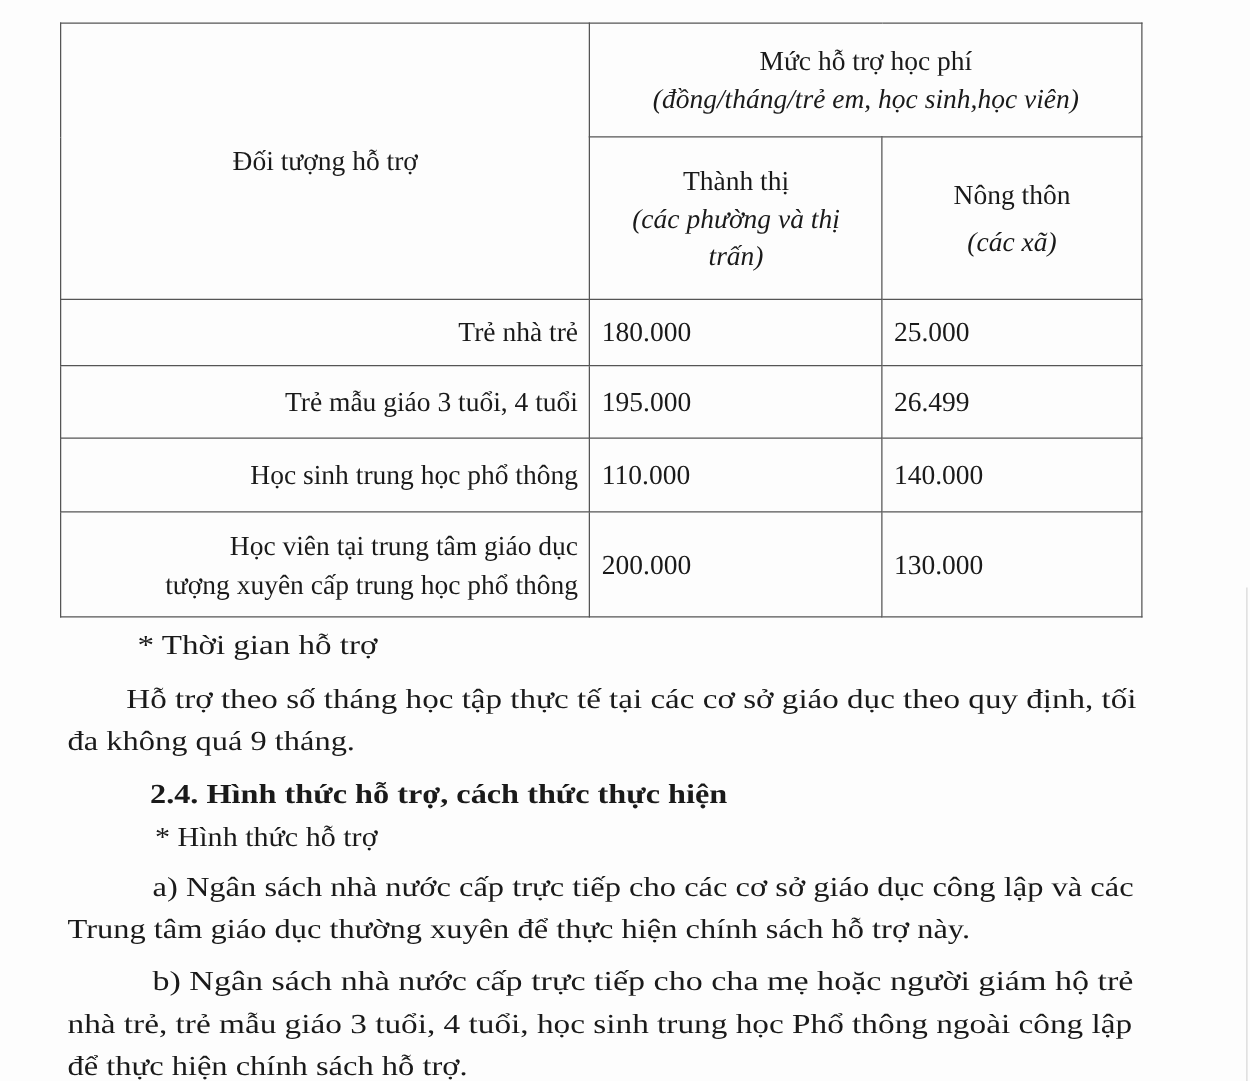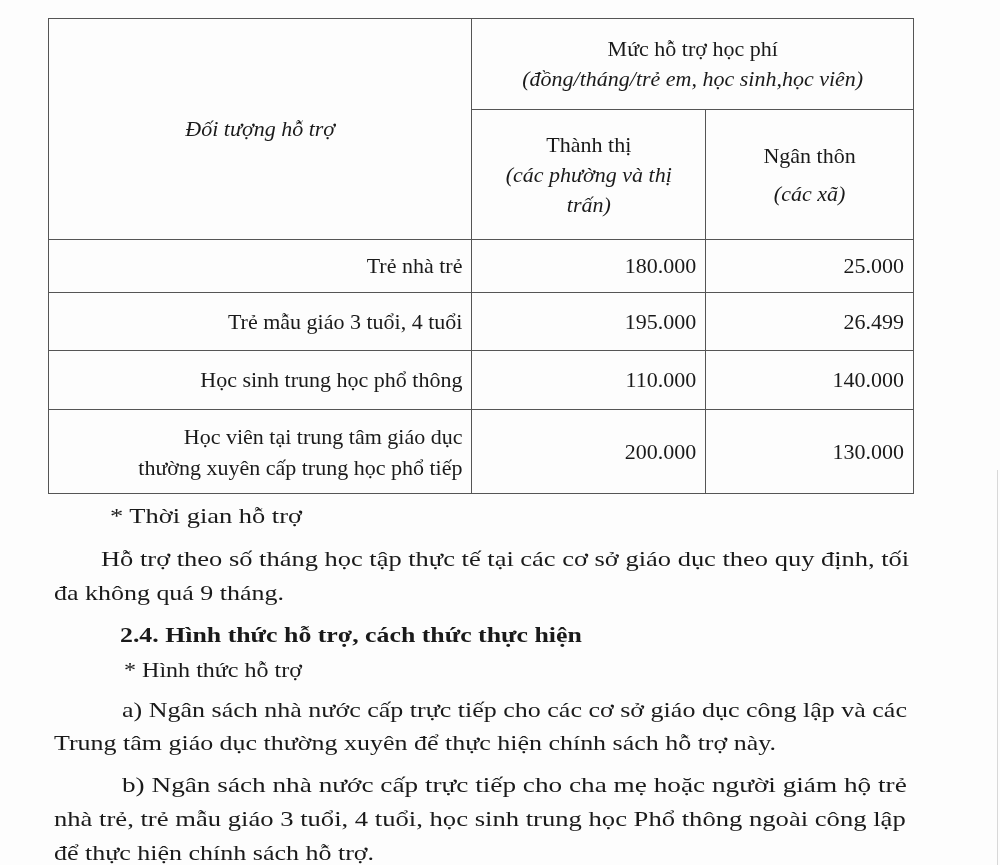--- a/index.html
+++ b/index.html
@@ -15,26 +15,26 @@
   }
   table.support td, table.support th {
     border: 1.5px solid #555;
     font-weight: normal;
     padding: 0 9px;
     line-height: 30px;
   }
   col.c1 { width: 424px; }
   col.c2 { width: 234px; }
   col.c3 { width: 208px; }
-  .hdr-main { text-align: center; vertical-align: middle; height: 220px; font-style: italic; }
+  .hdr-main { text-align: center; vertical-align: middle; height: 220px; }
   .hdr-group { height: 88px; vertical-align: middle; line-height: 38px; }
   .hdr-sub { text-align: center; height: 126px; vertical-align: middle; line-height: 32px; }
   .ital { font-style: italic; }
   .row-label { text-align: right; vertical-align: middle; }
-  .num { text-align: right; vertical-align: middle; }
+  .num { text-align: left; vertical-align: middle; }
   tr.r1 td { height: 52px; }
   tr.r2 td { height: 57px; margin-top: 32px; }
   tr.r3 td { height: 58px; }
   tr.r4 td { height: 83px; }
   tr.r4 .row-label { line-height: 31px; }
 
   .text {
     position: absolute;
     font-family: "Liberation Sans Narrow", "Liberation Serif", "DejaVu Serif", serif;
     font-size: 22px; color: #1a1a1a;
@@ -64,21 +64,21 @@
         <div class="ital">(đồng/tháng/trẻ em, học sinh,học viên)</div>
       </th>
     </tr>
     <tr>
       <th class="hdr-sub">
         <div style="margin-bottom:0;">Thành thị</div>
         <div class="ital">(các phường và thị</div>
         <div class="ital">trấn)</div>
       </th>
       <th class="hdr-sub">
-        <div style="margin-bottom:8px;">Ngân thôn</div>
+        <div style="margin-bottom:8px;">Nông thôn</div>
         <div class="ital">(các xã)</div>
       </th>
     </tr>
     <tr class="r1">
       <td class="row-label">Trẻ nhà trẻ</td>
       <td class="num">180.000</td>
       <td class="num">25.000</td>
     </tr>
     <tr class="r2">
       <td class="row-label">Trẻ mẫu giáo 3 tuổi, 4 tuổi</td>
@@ -86,21 +86,21 @@
       <td class="num">26.499</td>
     </tr>
     <tr class="r3">
       <td class="row-label">Học sinh trung học phổ thông</td>
       <td class="num">110.000</td>
       <td class="num">140.000</td>
     </tr>
     <tr class="r4">
       <td class="row-label">
         <div>Học viên tại trung tâm giáo dục</div>
-        <div>thường xuyên cấp trung học phổ tiếp</div>
+        <div>tượng xuyên cấp trung học phổ thông</div>
       </td>
       <td class="num">200.000</td>
       <td class="num">130.000</td>
     </tr>
   </tbody>
     </table>
 
   <div class="text p" style="left: 110px; top: 503px; transform: scaleX(1.202);">* Thời gian hỗ trợ</div>
   <div class="text p" style="left: 101px; top: 546px; transform: scaleX(1.203);">Hỗ trợ theo số tháng học tập thực tế tại các cơ sở giáo dục theo quy định, tối</div>
   <div class="text p" style="left: 54px; top: 580px; transform: scaleX(1.18);">đa không quá 9 tháng.</div>

